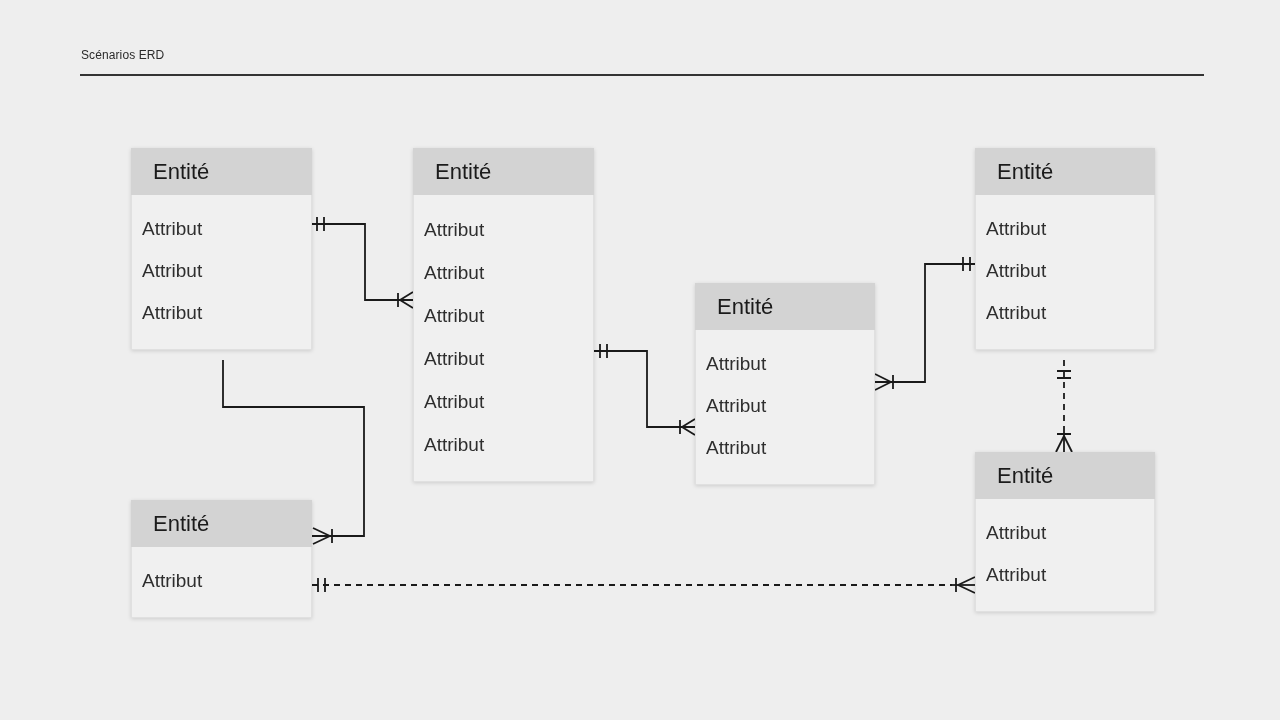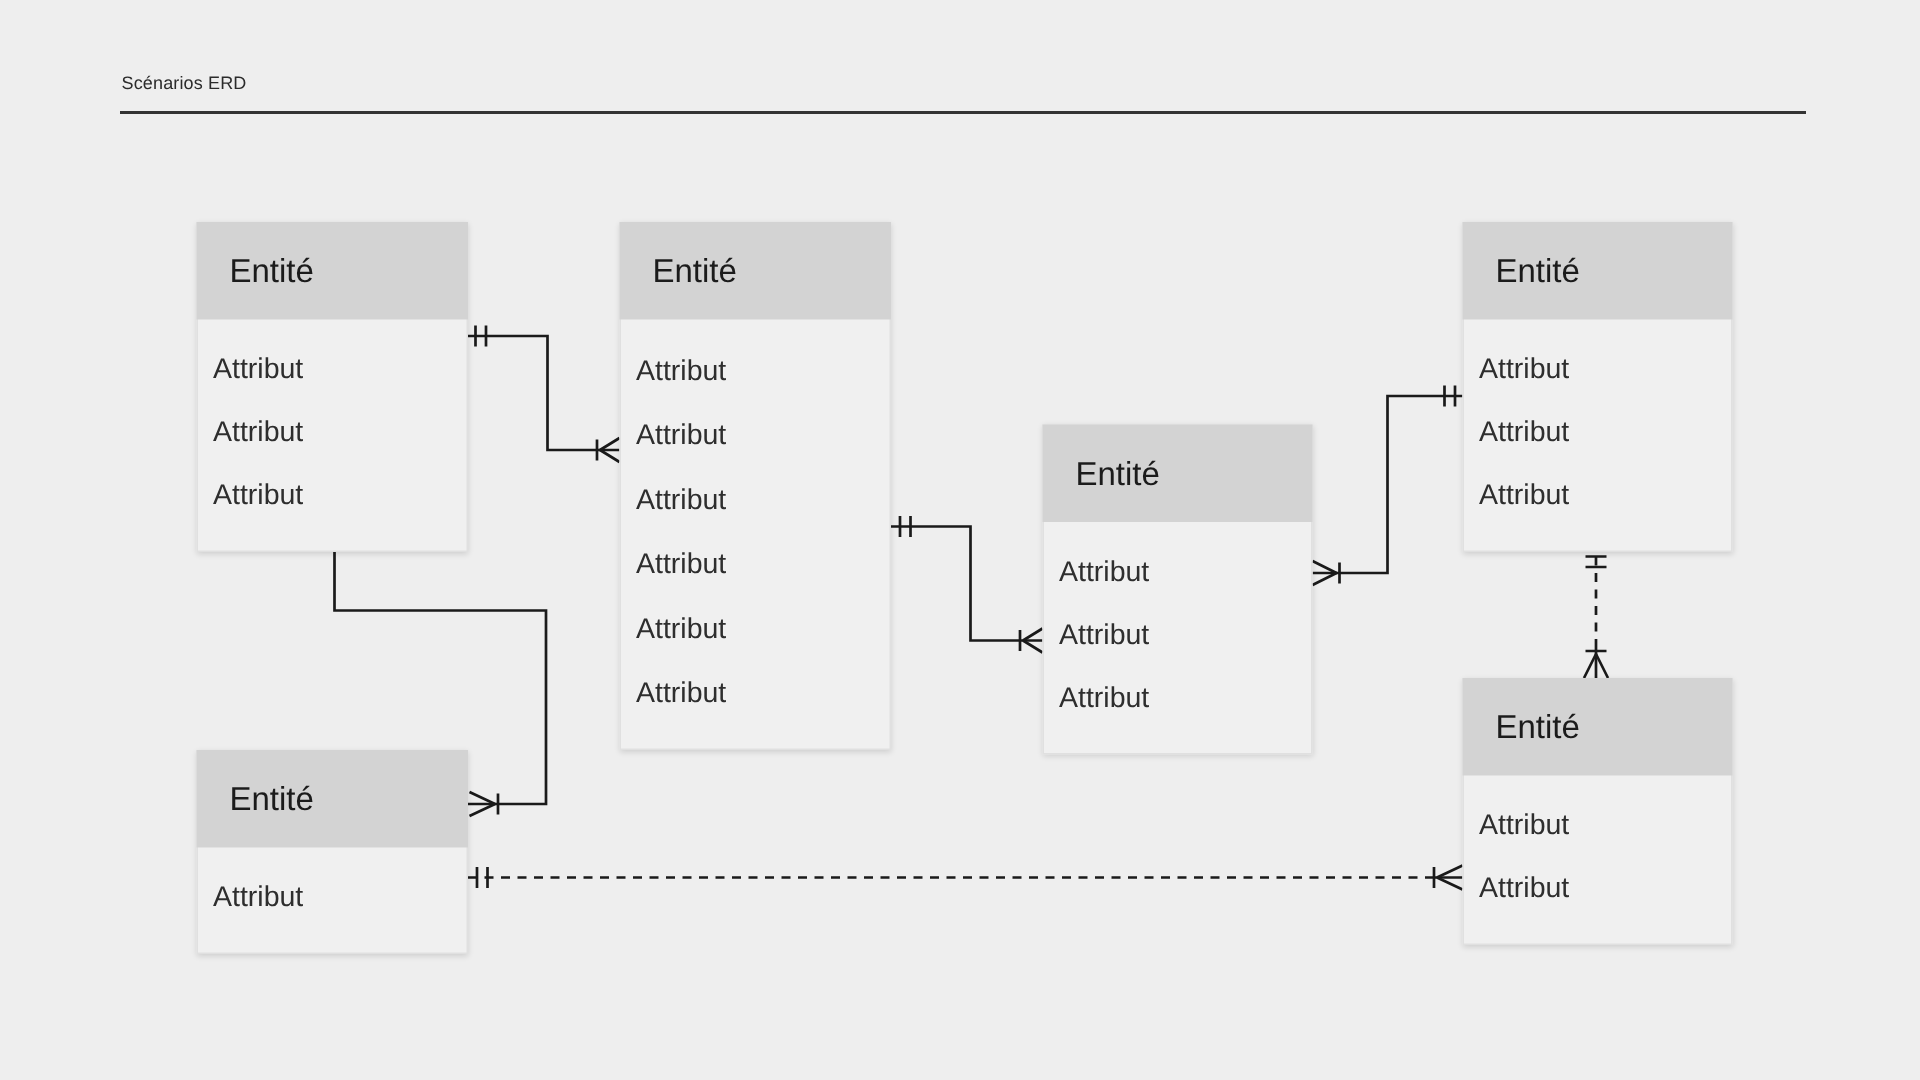--- a/index.html
+++ b/index.html
@@ -30,21 +30,21 @@
   .entity {
     position: absolute;
     box-sizing: border-box;
     background: var(--entity-body-bg, #f0f0f0);
     border: 1px solid #e0e0e0;
     box-shadow: 0 1px 4px rgba(0,0,0,.14);
     padding-bottom: 15px;
   }
   .entity-header {
     background: var(--entity-header-bg, #d3d3d3);
-    height: 65px;
+    height: 47px;
     display: flex;
     align-items: center;
     padding: 0 22px;
     font-size: 22px;
     font-weight: 500;
     color: #1b1b1b;
     margin: -1px -1px 0 -1px;
   }
   .entity-body { padding-top: 13px; }
   .attr-row {

